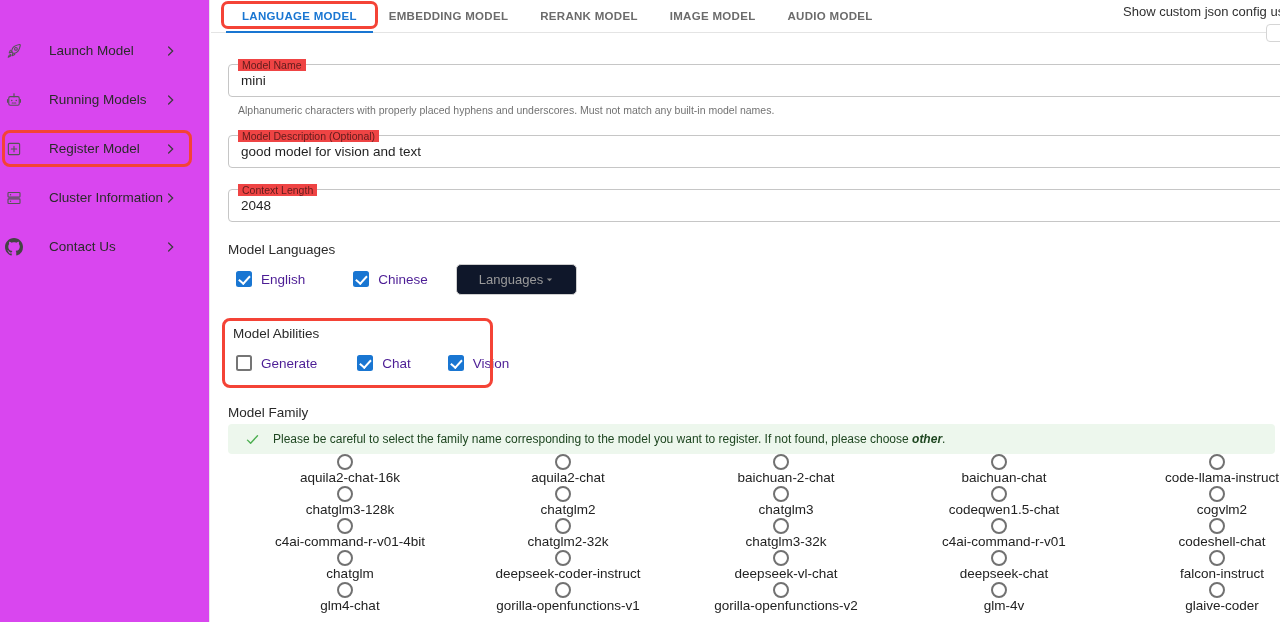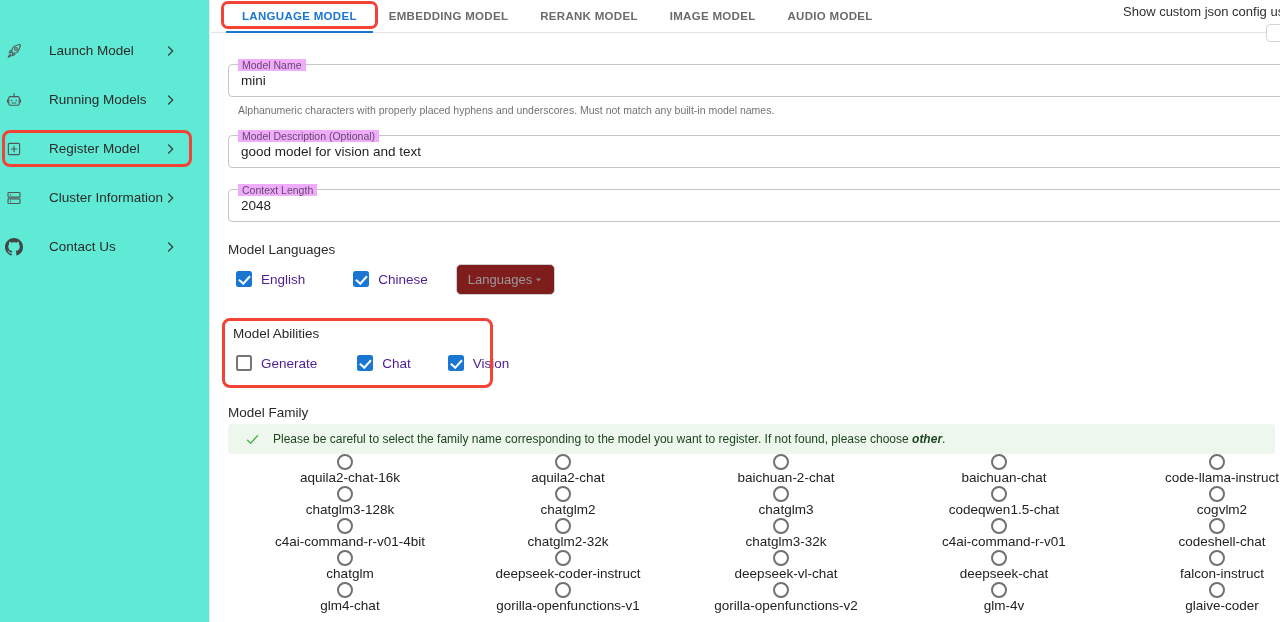--- a/index.html
+++ b/index.html
@@ -1,53 +1,53 @@
 <!DOCTYPE html>
 <html><head>
 <meta charset="utf-8">
 <style>
   html,body{margin:0;padding:0;}
   body{
     width:1280px;height:622px;position:relative;overflow:hidden;background:#fff;
     font-family:"Liberation Sans","DejaVu Sans",sans-serif;color:#222;
   }
   
-  .sidebar{position:absolute;left:0;top:0;width:210px;height:622px;border-right:1px solid #e8e8e8;padding-top:26px;box-sizing:border-box;background:#5eead4;}
+  .sidebar{position:absolute;left:0;top:0;width:210px;height:622px;border-right:1px solid #e8e8e8;padding-top:26px;box-sizing:border-box;background:#d946ef;}
   .side-item{position:relative;height:49px;display:flex;align-items:center;padding-left:5px;cursor:pointer;}
   .side-icon{width:18px;height:18px;display:flex;align-items:center;justify-content:center;flex:0 0 18px;}
   .side-label{margin-left:26px;font-size:13.5px;color:#2b2b2b;}
   .side-chevron{position:absolute;right:31px;top:50%;transform:translateY(-50%);display:flex;}
   .side-annotation{position:absolute;left:2px;right:17px;top:6px;bottom:6px;border:3px solid #f44336;border-radius:8px;pointer-events:none;}
   
   .main{position:absolute;left:211px;top:0;width:1069px;height:622px;}
   .tabbar{position:relative;height:32px;border-bottom:1px solid #e4e4e4;display:flex;align-items:stretch;padding-left:15px;}
   .tab{position:relative;padding:0 16px;font-size:11.5px;font-weight:600;letter-spacing:.3px;color:#6b6b6b;display:flex;align-items:center;cursor:pointer;white-space:nowrap;}
   .tab.active{color:#1976d2;}
   .tab.active .tab-indicator{position:absolute;left:0;right:0;bottom:-1px;height:2px;background:#1976d2;}
   .tab-annotation{position:absolute;left:-5px;right:-5px;top:1px;bottom:3px;border:3px solid #f44336;border-radius:7px;pointer-events:none;}
   .top-right-note{position:absolute;left:912px;top:4px;font-size:13px;color:#2f2f2f;white-space:nowrap;}
   .json-panel-edge{position:absolute;left:1055px;top:24px;width:60px;height:16px;border:1px solid #d5d5d5;border-radius:4px;background:#fff;}
   .content{padding:31px 0 0 17px;}
   
   .field{position:relative;border:1px solid #c6c6c6;border-radius:4px;height:33px;width:1072px;background:#fff;box-sizing:border-box;}
-  .field-label{position:absolute;top:-6px;left:9px;background:#f0abfc;padding:0 4px;font-size:10.5px;line-height:12px;color:rgba(0,0,0,.6);}
+  .field-label{position:absolute;top:-6px;left:9px;background:#ef4444;padding:0 4px;font-size:10.5px;line-height:12px;color:rgba(0,0,0,.6);}
   .field-value{font-size:13.5px;color:#1f1f1f;padding:8px 12px 0;}
   .helper{font-size:10.5px;color:rgba(0,0,0,.58);margin:7px 0 0 10px;}
   .mt19{margin-top:19px;}.mt21{margin-top:21px;}
   
   .section-label{font-size:13.5px;color:#2a2a2a;}
   .lang-label{margin-top:20px;}
   .check-row{display:flex;align-items:center;margin-top:8px;height:28px;padding-left:8px;}
   .cb-item{display:flex;align-items:center;cursor:pointer;}
   .cb{width:16px;height:16px;border:2px solid #757575;border-radius:2.5px;box-sizing:border-box;position:relative;flex:0 0 16px;background:#fff;}
   .cb.checked{background:#1976d2;border-color:#1976d2;}
   .cb.checked::after{content:"";position:absolute;left:3.2px;top:-0.5px;width:4.5px;height:9px;border:solid #fff;border-width:0 2px 2px 0;transform:rotate(42deg);}
   .cb-label{margin-left:9px;font-size:13.5px;color:#4c1d95;}
   .gap1{margin-left:48px;justify-content:center;}.gap2{margin-left:40px;}.gap3{margin-left:37px;}
-  .select-box{margin-left:28px;width:75px;height:29px;border:1px solid #cfcfcf;border-radius:5px;display:flex;align-items:center;justify-content:space-between;padding:0 11px;color:#9a9a9a;font-size:13px;cursor:pointer;background:#7f1d1d;}
+  .select-box{margin-left:28px;width:75px;height:29px;border:1px solid #cfcfcf;border-radius:5px;display:flex;align-items:center;justify-content:space-between;padding:0 22px;color:#9a9a9a;font-size:13px;cursor:pointer;background:#0f172a;}
   
   .abilities-wrap{position:relative;margin-top:33px;width:280px;}
   .abilities-annotation{position:absolute;left:-6px;top:-8px;width:271px;height:70px;border:3px solid #f44336;border-radius:8px;box-sizing:border-box;pointer-events:none;}
   .abilities-wrap .section-label{padding-left:5px;}
   
   .family-label{margin-top:28px;}
   .banner{margin-top:4px;width:1047px;height:30px;background:#edf7ed;border-radius:4px;display:flex;align-items:center;padding-left:17px;box-sizing:border-box;color:#1e4620;font-size:12px;}
   .banner-check{display:flex;margin-right:13px;}
   .banner em{font-weight:bold;font-style:italic;text-align:right;}
   .radio-grid{display:grid;grid-template-columns:repeat(5,218px);padding-left:8px;}

